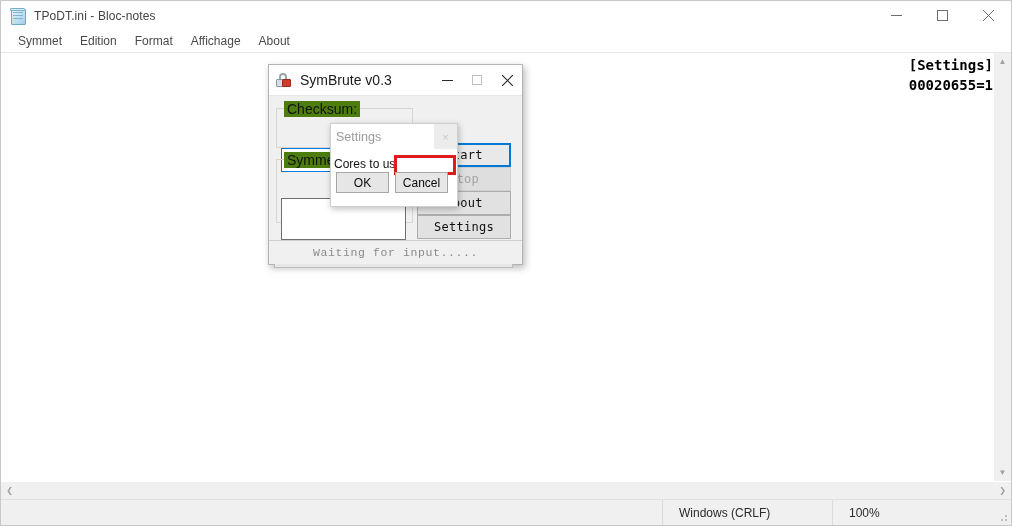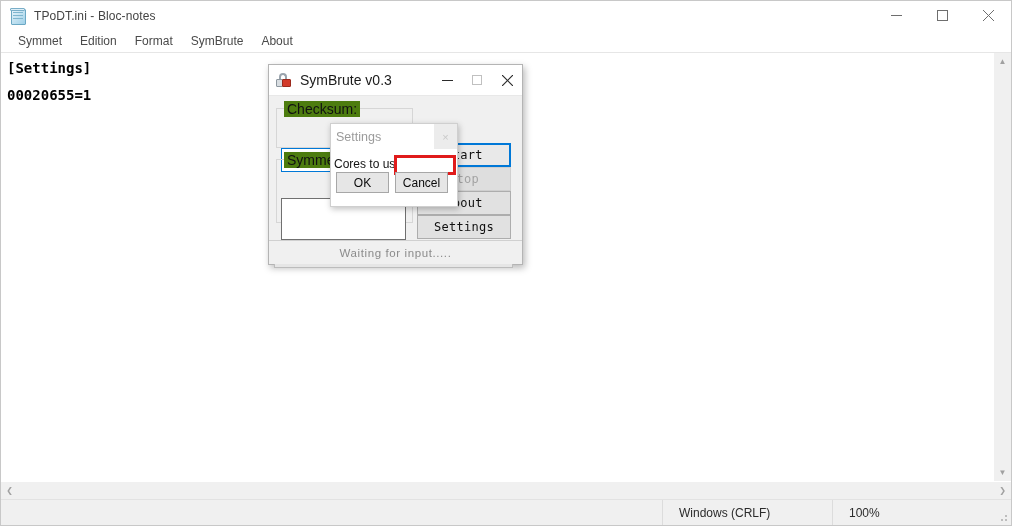--- a/index.html
+++ b/index.html
@@ -109,24 +109,25 @@
     display: flex;
     min-height: 0;
   }
   .np-textarea {
     flex: 1 1 auto;
     background: #ffffff;
     padding: 2px 0 0 6px;
     font-family: "DejaVu Sans Mono", "Liberation Mono", monospace;
     font-size: 14px;
     font-weight: bold;
-    line-height: 27px;
+    line-height: 20px;
     color: #000000;
     white-space: pre;
     overflow: hidden;
+    text-align: right;
   }
   .np-vscroll {
     width: 17px;
     background: #f0f0f0;
     border-left: 1px solid #ffffff;
     display: flex;
     flex-direction: column;
     justify-content: space-between;
     align-items: center;
     flex: 0 0 auto;
@@ -335,21 +336,21 @@
     width: 100%;
     height: 24px;
     background: #f0f0f0;
     border-top: 1px solid #d0d0d0;
     box-sizing: border-box;
     display: flex;
     align-items: center;
     justify-content: center;
   }
   .sb-status-text {
-    font-family: Liberation Sans, sans-serif;
+    font-family: Liberation Mono, monospace;
     font-size: 11.5px;
     color: #8b8b8b;
     letter-spacing: 0.6px;
   }
 
   
   .settings-dialog {
     position: absolute;
     left: 330px; top: 123px;
     width: 128px; height: 84px;
@@ -452,21 +453,21 @@
             <line x1="11" y1="0" x2="0" y2="11" stroke="#6e6e6e" stroke-width="1"></line>
           </svg>
       </div>
     </div>
   </div>
 
   <div class="np-menubar">
     <div class="np-menu-item">Symmet</div>
     <div class="np-menu-item">Edition</div>
     <div class="np-menu-item">Format</div>
-    <div class="np-menu-item">SymBrute</div>
+    <div class="np-menu-item">Affichage</div>
     <div class="np-menu-item">About</div>
   </div>
 
   <div class="np-body">
     <div class="np-edit-row">
       <div class="np-textarea">[Settings]
 00020655=1</div>
       <div class="np-vscroll">
         <div class="np-scroll-arrow">▲</div>
         <div class="np-scroll-arrow">▼</div>

